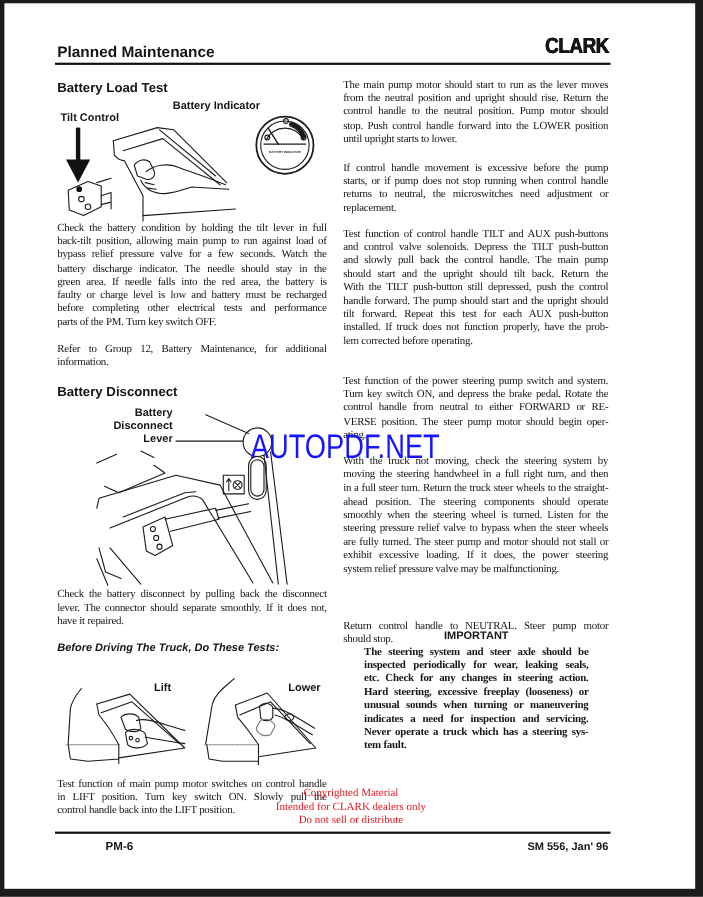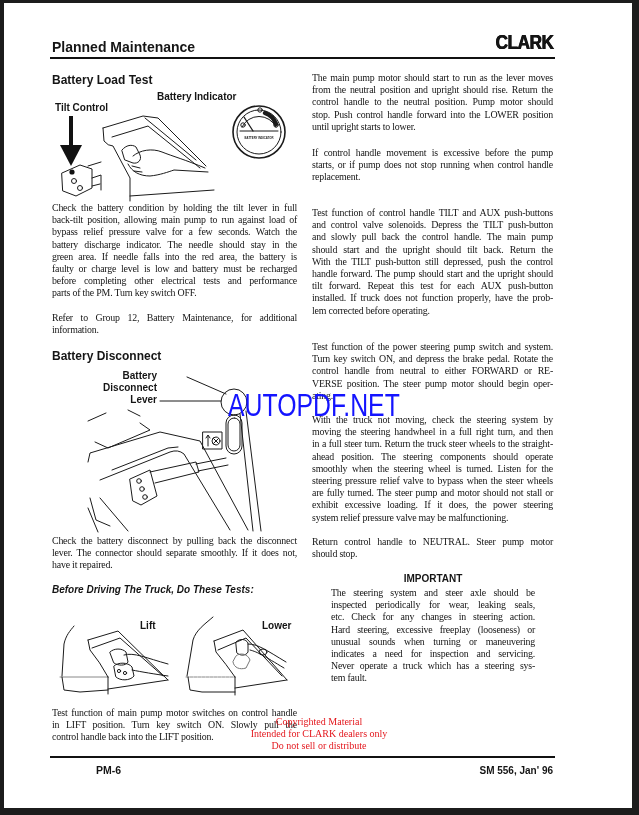--- a/index.html
+++ b/index.html
@@ -19,21 +19,21 @@
   .h2 { font-size: 12px; line-height: 14px; font-weight: bold; white-space: nowrap; }
   .lbl { font-size: 10px; line-height: 12px; font-weight: bold; white-space: nowrap; }
 
   .para { font-size: 9.9px; letter-spacing: -0.2px; }
   .para .ln { height: 12.2px; line-height: 12.2px; text-align: justify; text-align-last: justify; overflow: visible; }
   .para .ln.last { text-align-last: left; }
   .col-left { left: 52px; width: 245px; }
   .col-right { left: 312px; width: 241px; }
 
   .important-title { left: 331px; width: 204px; top: 572px; text-align: center; font-size: 10px; line-height: 13px; font-weight: bold; }
-  .important { left: 331px; width: 204px; top: 587px; font-weight: normal; }
+  .important { left: 331px; width: 204px; top: 587px; font-weight: bold; }
   .important .ln { height: 12.2px; }
 
   .italic-h { left: 52px; top: 584px; font-size: 10px; line-height: 12px; font-weight: bold; font-style: italic; white-space: nowrap; }
 
   .footer-left { left: 51px; top: 764px; font-size: 10.5px; line-height: 13px; font-weight: bold; padding-left: 45px; }
   .footer-right { right: 86px; top: 764px; font-size: 10px; line-height: 13px; font-weight: bold; white-space: nowrap; }
   .copyright { left: 219px; width: 200px; top: 716px; text-align: center; font-size: 10px; line-height: 12px; }
   .copyright .ln { height: 12px; }
 
   .watermark { left: 228px; top: 390px; font-size: 31px; line-height: 31px; transform: scaleX(0.8); transform-origin: left center; white-space: nowrap; }
@@ -96,20 +96,21 @@
     <div class="abs serif para col-right" style="top:72px">
         <div class="ln">The main pump motor should start to run as the lever moves</div>
         <div class="ln">from the neutral position and upright should rise.  Return the</div>
         <div class="ln">control handle to the neutral position. Pump motor should</div>
         <div class="ln">stop. Push control handle forward into the LOWER position</div>
         <div class="ln last">until upright starts to lower.</div>
       </div>
     <div class="abs serif para col-right" style="top:147px">
         <div class="ln">If control handle  movement is excessive before the pump</div>
         <div class="ln">starts, or if pump does not stop running when control handle</div>
+        <div class="ln">returns to neutral, the microswitches need adjustment or</div>
         <div class="ln last">replacement.</div>
       </div>
     <div class="abs serif para col-right" style="top:207px">
         <div class="ln">Test function of control handle TILT and AUX push-buttons</div>
         <div class="ln">and control valve solenoids. Depress the TILT push-button</div>
         <div class="ln">and slowly pull back the control handle. The main pump</div>
         <div class="ln">should start and the upright should tilt back. Return the</div>
         <div class="ln">With the TILT push-button still depressed, push the control</div>
         <div class="ln">handle forward. The pump should start and the upright should</div>
         <div class="ln">tilt forward. Repeat this test for each AUX push-button</div>
@@ -127,21 +128,21 @@
         <div class="ln">With the truck not moving, check the steering system by</div>
         <div class="ln">moving the steering handwheel in a full right turn, and then</div>
         <div class="ln">in a full steer turn. Return the truck steer wheels to the straight-</div>
         <div class="ln">ahead position. The steering components should operate</div>
         <div class="ln">smoothly when the steering wheel is turned. Listen for the</div>
         <div class="ln">steering pressure relief valve to bypass when the steer wheels</div>
         <div class="ln">are fully turned. The steer pump and motor should not stall or</div>
         <div class="ln">exhibit excessive loading. If it does, the power steering</div>
         <div class="ln last">system relief pressure valve may be malfunctioning.</div>
       </div>
-    <div class="abs serif para col-right" style="top:536px">
+    <div class="abs serif para col-right" style="top:564px">
         <div class="ln">Return control handle to NEUTRAL. Steer pump motor</div>
         <div class="ln last">should stop.</div>
       </div>
 
     <div class="abs sans important-title">IMPORTANT</div>
     <div class="abs serif para important">
         <div class="ln">The steering system and steer axle should be</div>
         <div class="ln">inspected periodically for wear, leaking seals,</div>
         <div class="ln">etc. Check for any changes in steering action.</div>
         <div class="ln">Hard steering, excessive freeplay (looseness) or</div>

